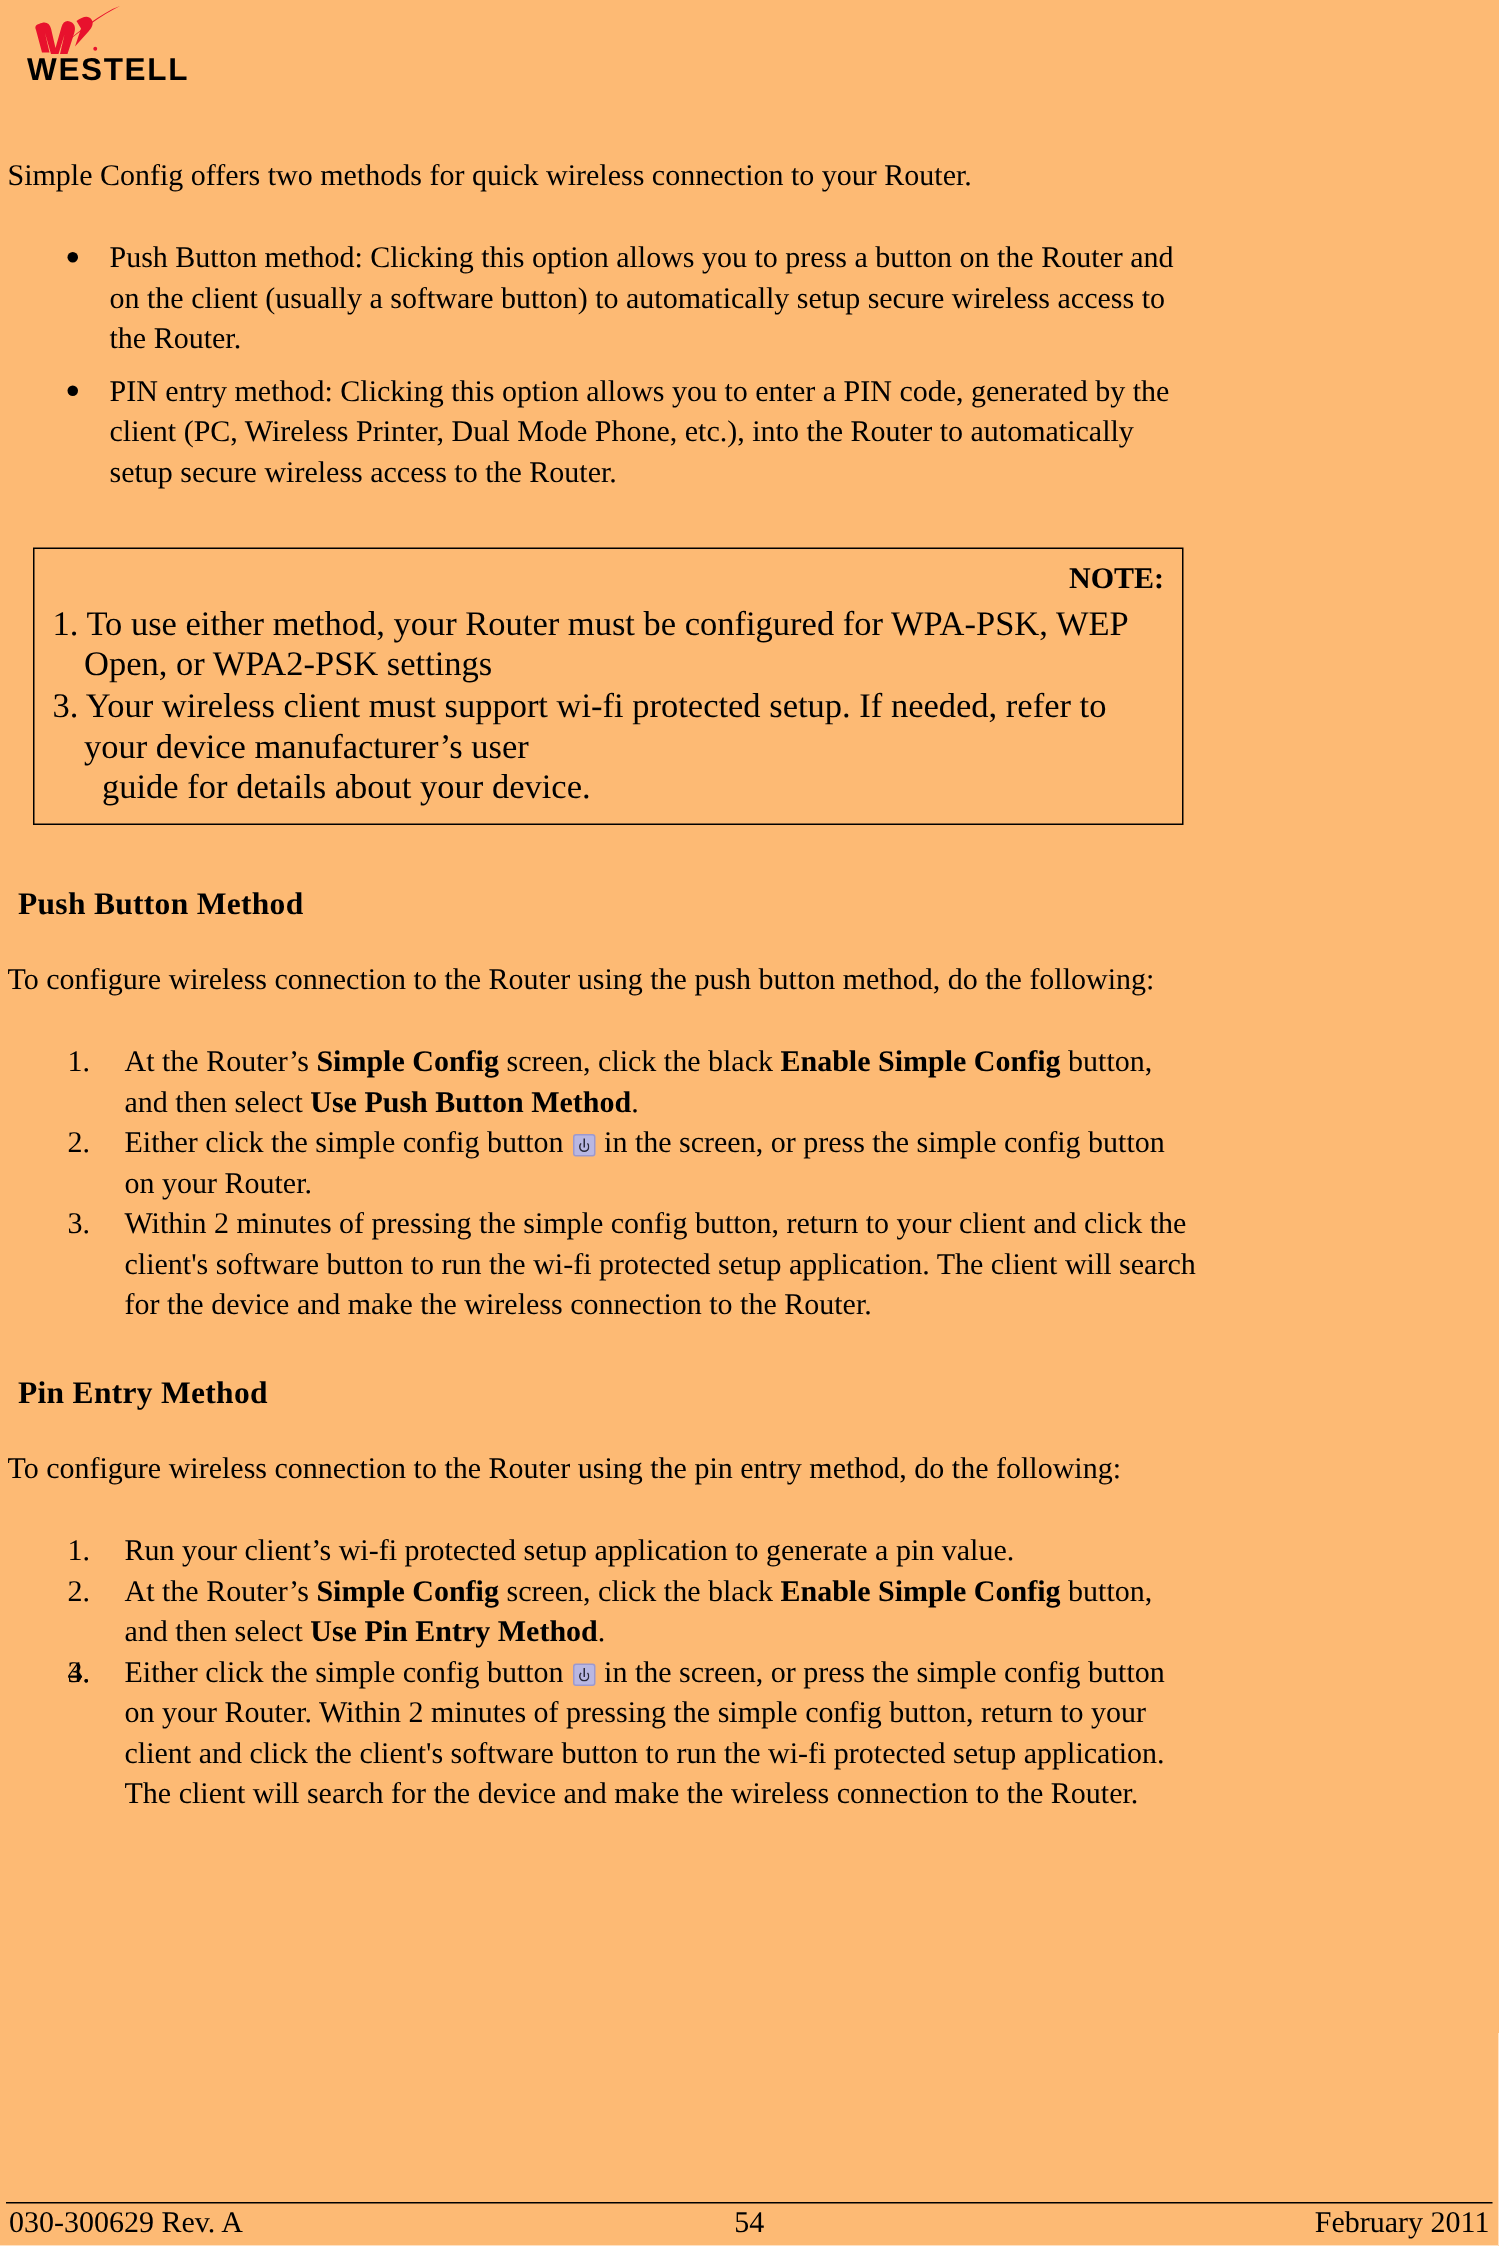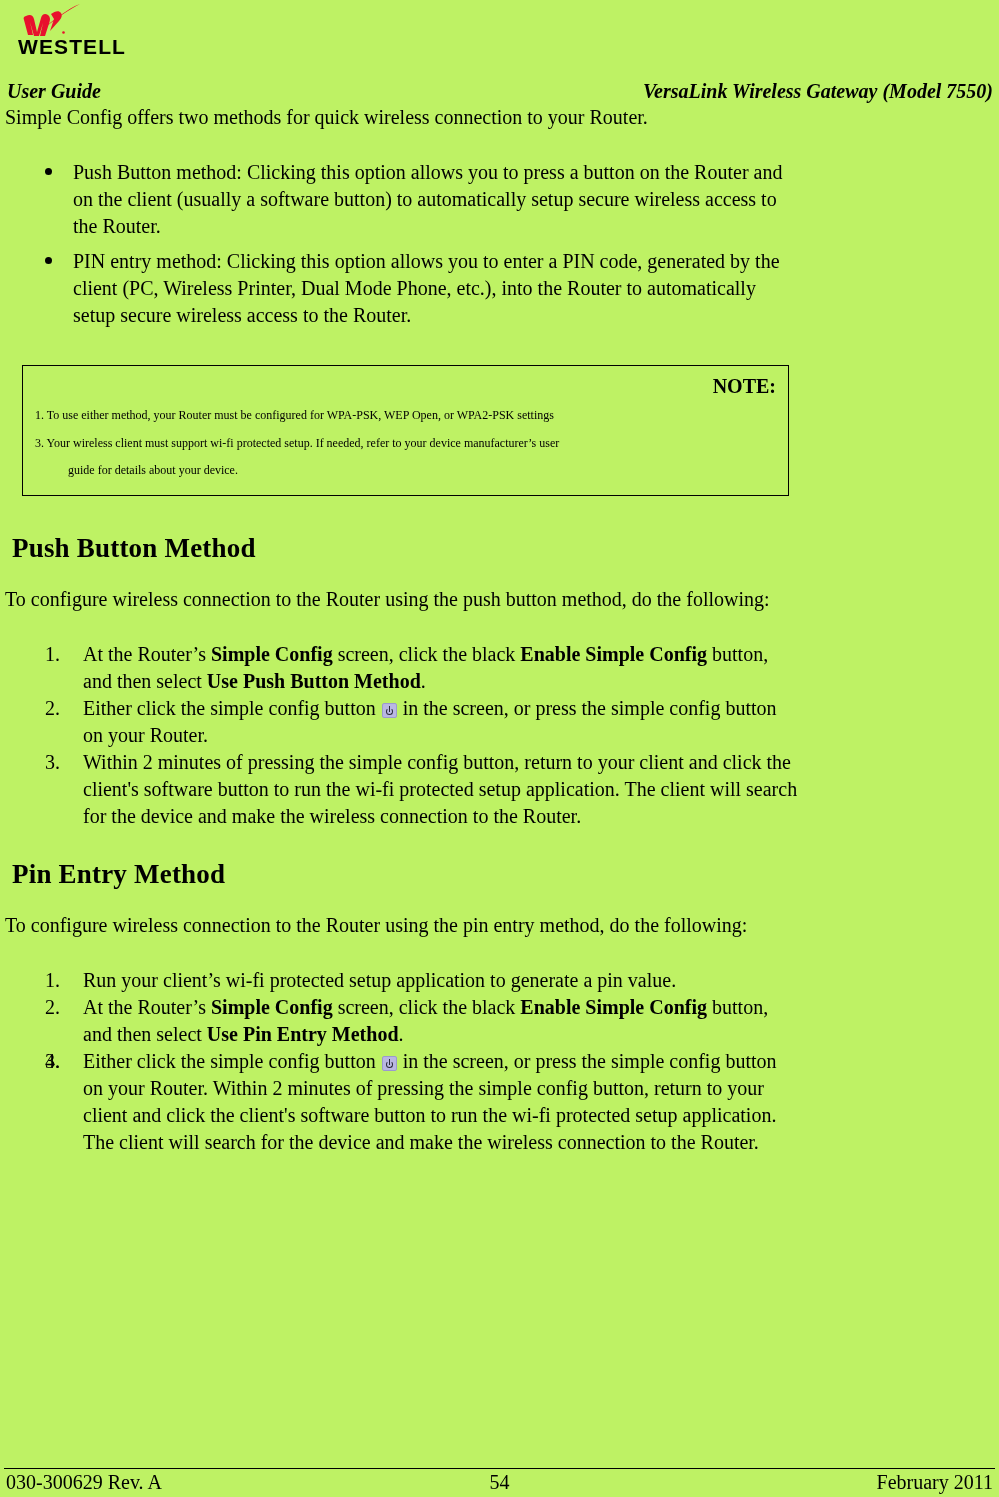--- a/index.html
+++ b/index.html
@@ -4,21 +4,21 @@
 <style>
   html, body {
     margin: 0;
     padding: 0;
     background: #ffffff;
   }
   .page {
     position: relative;
     width: 999px;
     height: 1497px;
-    background: #bef264;
+    background: #fdba74;
     font-family: "Liberation Serif", "DejaVu Serif", serif;
     color: #000000;
     overflow: hidden;
     box-sizing: border-box;
   }
 
   
   .logo-block {
     position: absolute;
     left: 18px;
@@ -123,35 +123,35 @@
     box-sizing: border-box;
   }
   .note-title {
     font-size: 20px;
     font-weight: bold;
     line-height: 27px;
     margin-bottom: 2px;
     text-align: right;
   }
   .note-item {
-    font-size: 12px;
+    font-size: 23px;
     line-height: 27px;
     padding-left: 21px;
     text-indent: -21px;
     margin-bottom: 1px;
   }
   .note-item .cont {
     display: block;
     text-indent: 0;
     padding-left: 12px;
   }
 
   
   h2.section {
-    font-size: 27px;
+    font-size: 21px;
     font-weight: bold;
     line-height: 32px;
     margin: 0;
     padding-left: 12px;
     letter-spacing: 0.2px;
   }
 
   
   ol.steps {
     list-style: none;
@@ -259,24 +259,20 @@
   <div class="logo-block">
     <svg class="logo-mark" viewBox="0 0 92 38">
       <path d="M62,2 C50,8 34,19 21,31 C30,22 44,11 57,4 Z" fill="#e8112d"></path>
       <path d="M8,14 C12,12 15,13 16,17 L19,30 L23,16 C24,12 27,11 30,13 C32,14.5 32.5,17 31.5,20 L27,34 L22,34 L25,21 L21,34 L16,34 L12,20 L15,33 L10,33 L6,18 C5,15.5 6,14.6 8,14 Z" fill="#e8112d"></path>
       <path d="M33,12 C37,9 41,8 43,11 C44.5,13.2 43.8,16 41,19 L32,29 L36,17 Z" fill="#e8112d"></path>
       <circle cx="45.5" cy="30.5" r="1.3" fill="#e8112d"></circle>
     </svg>
     <div class="logo-word">WESTELL</div>
   </div>
 
-  <div class="runhead">
-    <div class="runhead-left">User Guide</div>
-    <div class="runhead-right">VersaLink Wireless Gateway (Model 7550)</div>
-  </div>
 
   <div class="content">
 
     <p class="para">Simple Config offers two methods for quick wireless connection to your Router.</p>
 
     <div class="spacer-md"></div>
 
     <ul class="bullets">
       <li>
         <span class="bullet-dot"></span>

